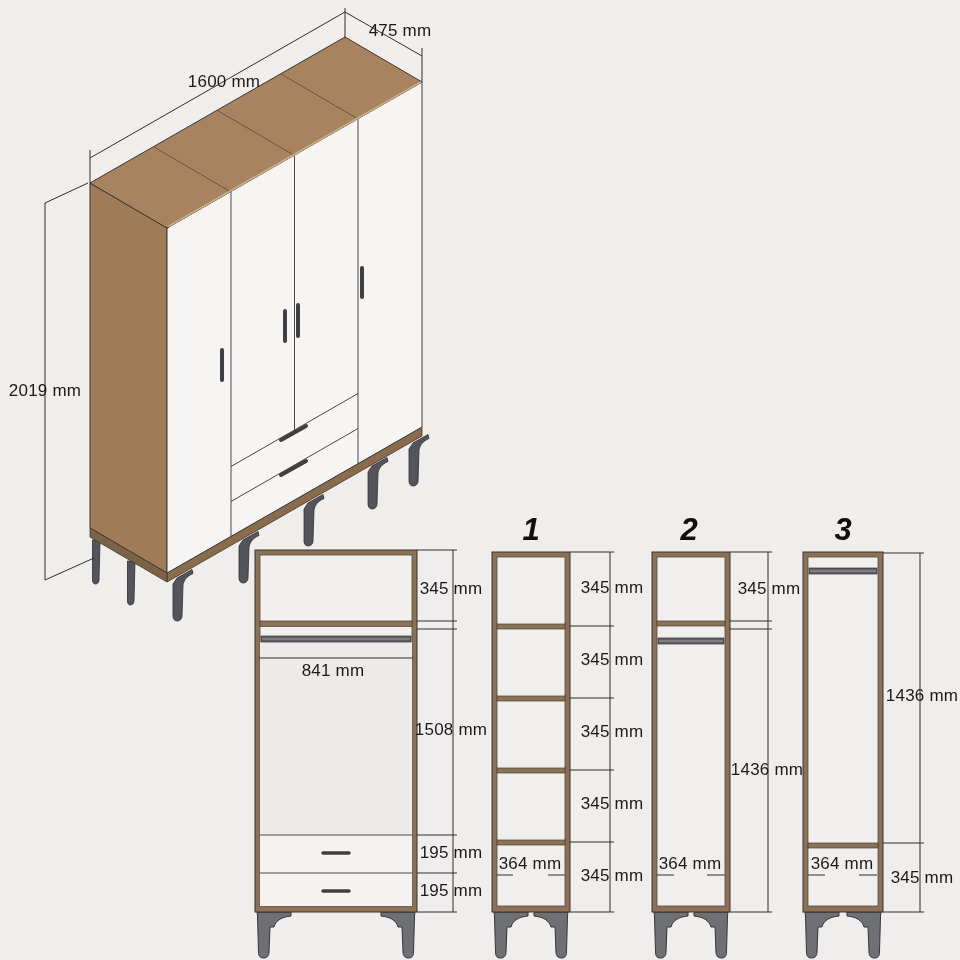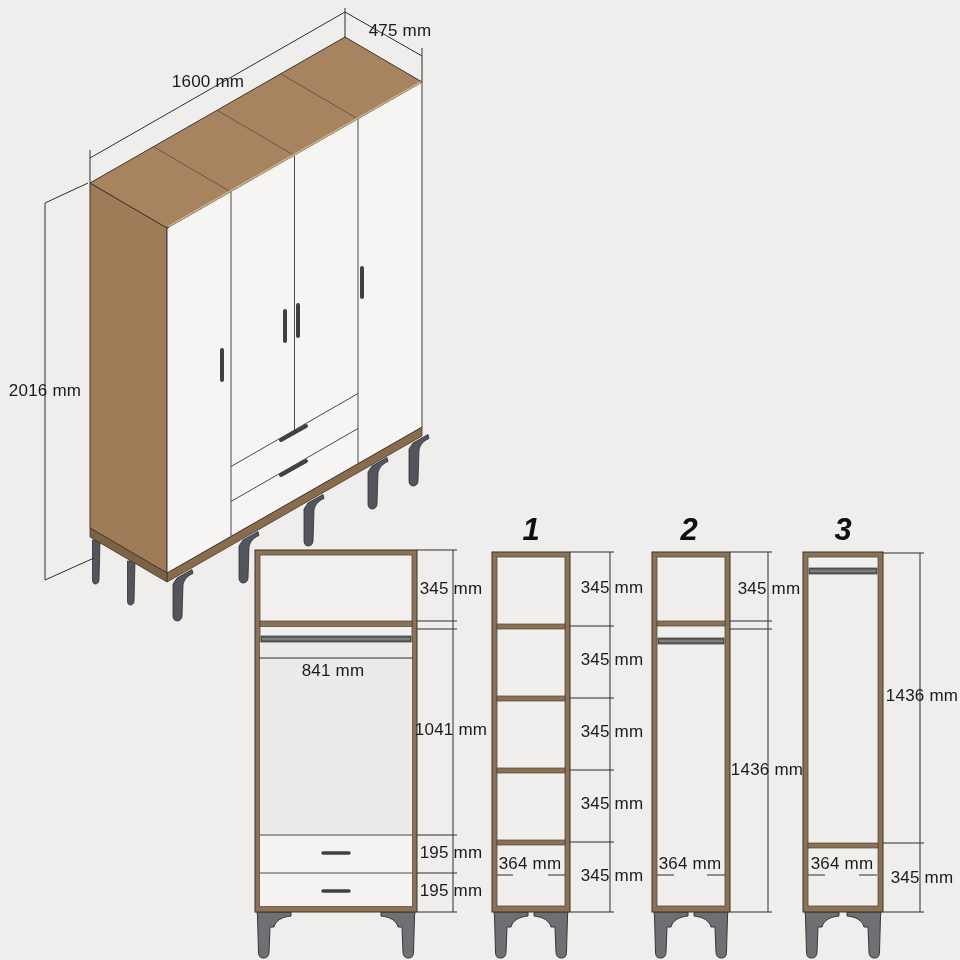--- a/index.html
+++ b/index.html
@@ -193,26 +193,26 @@
     <g stroke="#2f2f2f" stroke-width="1">
       <line x1="883" y1="553" x2="924" y2="553"></line>
       <line x1="883" y1="843" x2="924" y2="843"></line>
       <line x1="883" y1="912" x2="924" y2="912"></line>
       <line x1="920" y1="553" x2="920" y2="912"></line>
     </g>
   </g>
 </svg>
 
   <div class="lbl" style="left:400px;top:31px">475 mm</div>
-  <div class="lbl" style="left:208px;top:82px">1600 mm</div>
-  <div class="lbl" style="left:45px;top:391px">2016 mm</div>
+  <div class="lbl" style="left:224px;top:82px">1600 mm</div>
+  <div class="lbl" style="left:45px;top:391px">2019 mm</div>
 
   <div class="lbl" style="left:451px;top:589px">345 mm</div>
   <div class="lbl" style="left:333px;top:671px">841 mm</div>
-  <div class="lbl" style="left:451px;top:730px">1041 mm</div>
+  <div class="lbl" style="left:451px;top:730px">1508 mm</div>
   <div class="lbl" style="left:451px;top:853px">195 mm</div>
   <div class="lbl" style="left:451px;top:891px">195 mm</div>
 
   <div class="ttl" style="left:531px;top:529px">1</div>
   <div class="lbl" style="left:612px;top:588px">345 mm</div>
   <div class="lbl" style="left:612px;top:660px">345 mm</div>
   <div class="lbl" style="left:612px;top:732px">345 mm</div>
   <div class="lbl" style="left:612px;top:804px">345 mm</div>
   <div class="lbl" style="left:612px;top:876px">345 mm</div>
   <div class="lbl" style="left:530px;top:864px">364 mm</div>

